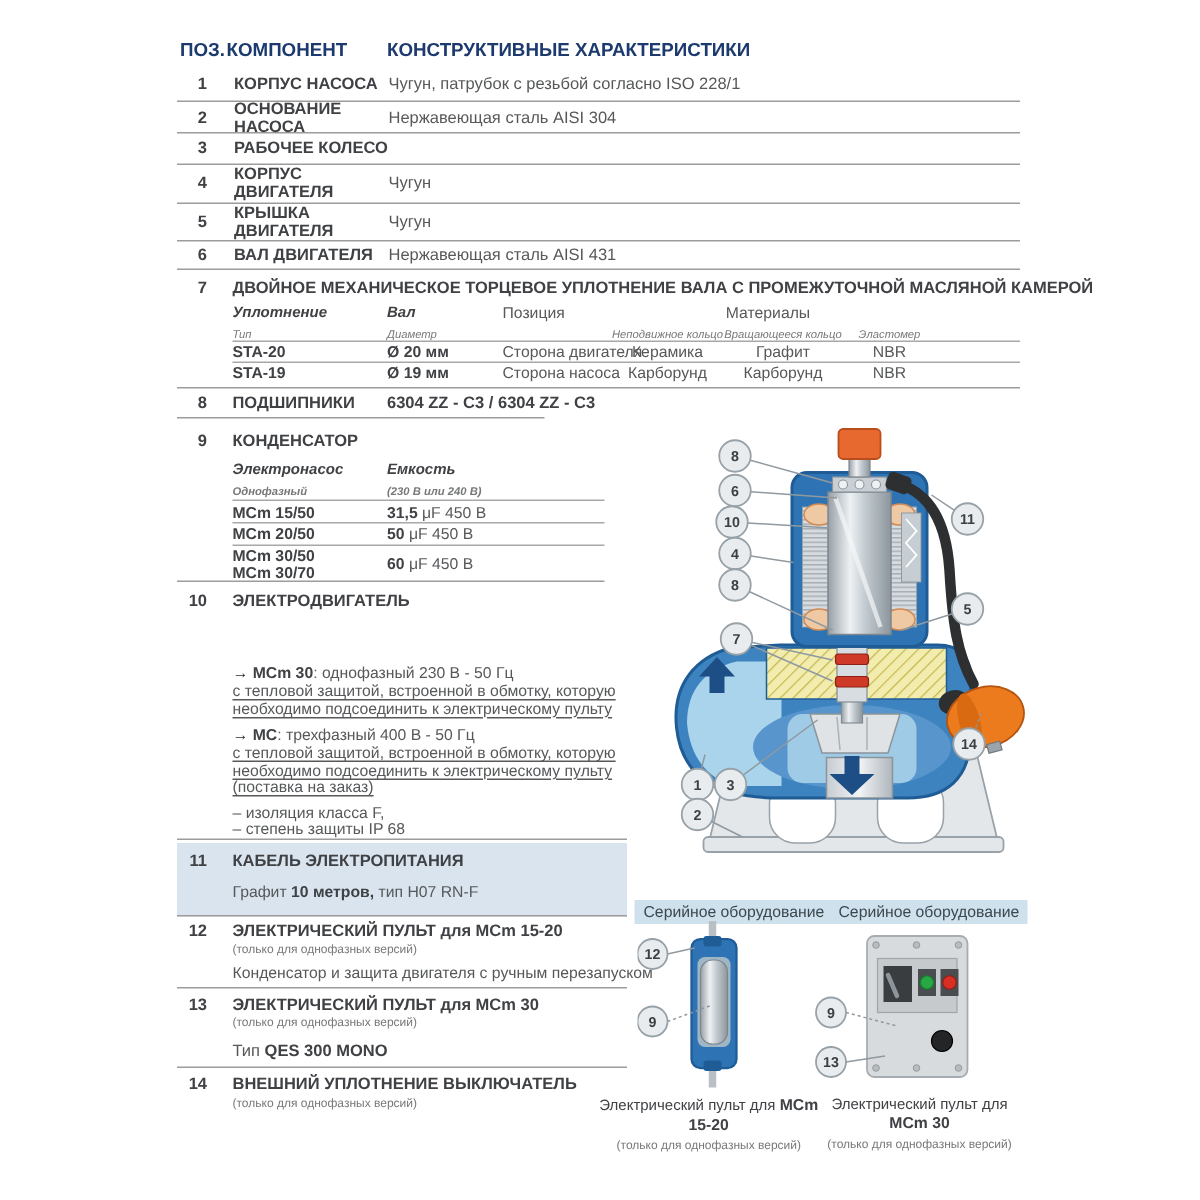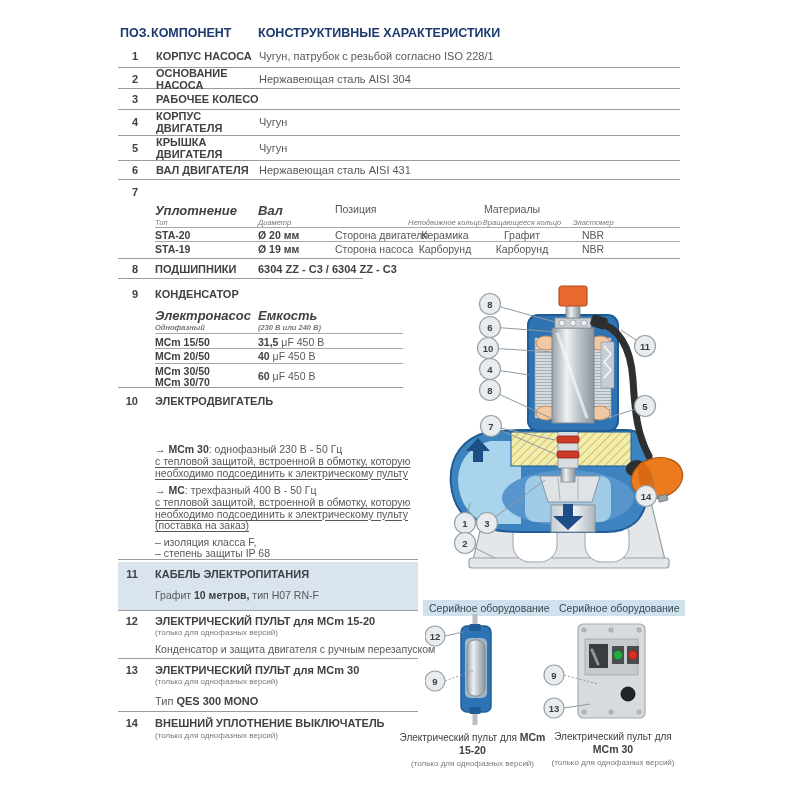--- a/index.html
+++ b/index.html
@@ -5,21 +5,21 @@
   html,body{margin:0;padding:0;background:#fff;}
   body{width:800px;height:800px;position:relative;overflow:hidden;
        font-family:"Liberation Sans",sans-serif;color:#56585a;}
   .doc{position:absolute;left:118px;top:0;width:562px;height:800px;}
   .sec{position:absolute;left:0;width:562px;}
   .at{position:absolute;white-space:nowrap;}
   .b{font-weight:bold;color:#3f4144;}
   .t11{font-size:11px;}
   .t105{font-size:10.5px;}
   .tiny{font-size:7.5px;font-style:italic;color:#77787a;}
-  .bi{font-weight:bold;font-style:italic;color:#3f4144;font-size:13px;}
+  .bi{font-weight:bold;font-style:italic;color:#3f4144;font-size:10px;}
   .it{color:#56585a;font-size:10.5px;}
   .navy{color:#1c3a6e;font-weight:bold;font-size:12.5px;}
   .row{position:absolute;left:0;width:562px;display:grid;
        grid-template-columns:38px 103px 1fr;align-items:center;
        border-bottom:1px solid #9c9c9c;}
   .num{font-weight:bold;color:#3f4144;font-size:11px;text-align:right;
        padding-right:18px;box-sizing:border-box;}
   .nm{font-weight:bold;color:#3f4144;font-size:11px;}
   .ds{font-size:11px;color:#56585a;}
   .numa{position:absolute;left:0;width:20px;text-align:right;
@@ -76,20 +76,21 @@
     <span class="ds">Чугун</span>
   </div>
   <div class="row" style="top:160px;height:19px">
     <span class="num">6</span>
     <span class="nm">ВАЛ ДВИГАТЕЛЯ</span>
     <span class="ds">Нержавеющая сталь AISI 431</span>
   </div>
 
   <div class="sec" style="top:179px;height:79px;border-bottom:1px solid #9c9c9c">
     <span class="numa" style="top:7px">7</span>
+    <span class="at nm" style="left:37px;top:7px">ДВОЙНОЕ МЕХАНИЧЕСКОЕ ТОРЦЕВОЕ УПЛОТНЕНИЕ ВАЛА С ПРОМЕЖУТОЧНОЙ МАСЛЯНОЙ КАМЕРОЙ</span>
     <span class="at bi" style="left:37px;top:24px">Уплотнение</span>
     <span class="at bi" style="left:140px;top:24px">Вал</span>
     <span class="at it" style="left:217px;top:24px">Позиция</span>
     <span class="at it cen" style="left:334px;top:24px;width:120px">Материалы</span>
     <span class="at tiny" style="left:37px;top:39px">Тип</span>
     <span class="at tiny" style="left:140px;top:39px">Диаметр</span>
     <span class="at tiny cen" style="left:267px;top:39px;width:120px">Неподвижное кольцо</span>
     <span class="at tiny cen" style="left:344px;top:39px;width:120px">Вращающееся кольцо</span>
     <span class="at tiny cen" style="left:415px;top:39px;width:120px">Эластомер</span>
     <span class="hline" style="left:37px;right:0;top:48px"></span>
@@ -120,21 +121,21 @@
     <span class="at nm" style="left:37px;top:9px">КОНДЕНСАТОР</span>
     <span class="at bi" style="left:37px;top:29px">Электронасос</span>
     <span class="at bi" style="left:140px;top:29px">Емкость</span>
     <span class="at tiny" style="left:37px;top:44px;font-weight:bold">Однофазный</span>
     <span class="at tiny" style="left:140px;top:44px;font-weight:bold">(230 В или 240 В)</span>
     <span class="hline" style="left:37px;width:248px;top:54px"></span>
     <span class="at b t105" style="left:37px;top:57px">MCm 15/50</span>
     <span class="at t105" style="left:140px;top:57px"><b class="b">31,5</b><span> μF 450 В</span></span>
     <span class="hline" style="left:37px;width:248px;top:69px"></span>
     <span class="at b t105" style="left:37px;top:71px">MCm 20/50</span>
-    <span class="at t105" style="left:140px;top:71px"><b class="b">40</b><span> μF 450 В</span></span>
+    <span class="at t105" style="left:140px;top:71px"><b class="b">50</b><span> μF 450 В</span></span>
     <span class="hline" style="left:37px;width:248px;top:84px"></span>
     <span class="at b t105" style="left:37px;top:86px">MCm 30/50</span>
     <span class="at b t105" style="left:37px;top:97px">MCm 30/70</span>
     <span class="at t105" style="left:140px;top:91px"><b class="b">60</b><span> μF 450 В</span></span>
     <span class="sline" style="width:285px"></span>
   </div>
 
   <div class="sec" style="top:388px;height:172px">
     <span class="numa" style="top:7px">10</span>
     <span class="at nm" style="left:37px;top:7px">ЭЛЕКТРОДВИГАТЕЛЬ</span>

